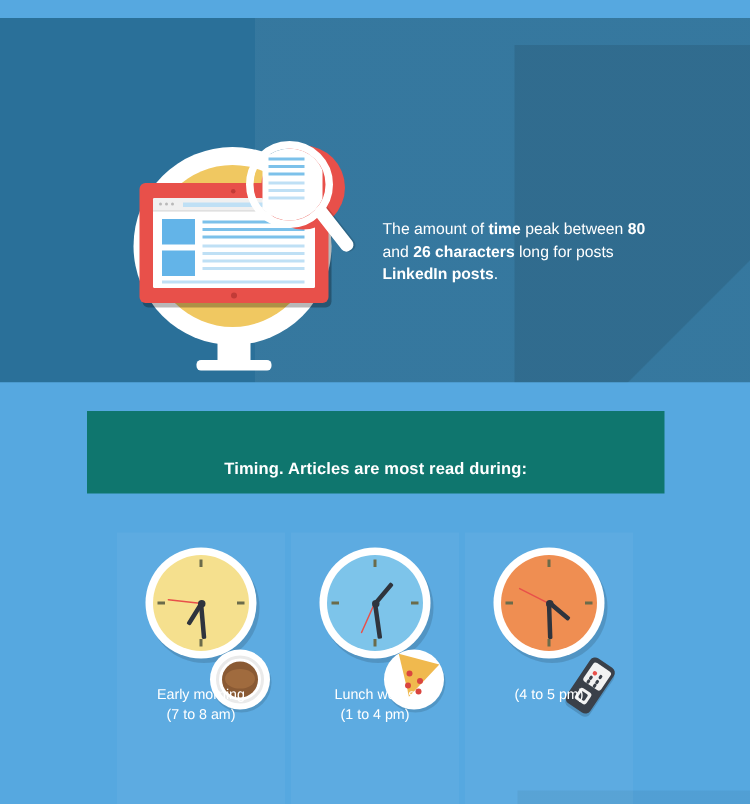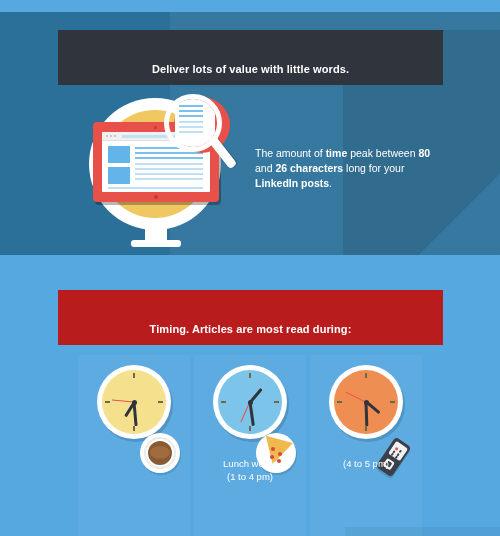--- a/index.html
+++ b/index.html
@@ -128,23 +128,20 @@
 <body>
 
 <div class="page">
 
   <div class="top-strip" style="background: rgb(86, 168, 224);"></div>
 
   <div class="sec2" style="background: rgb(42, 112, 153);">
     <div class="diag"></div>
     <div class="shadow-long"></div>
 
-    <div class="band b2" style="background: rgb(47, 52, 61);">
-      <div class="band-text">Deliver lots of value with little words.</div>
-    </div>
 
 
     <div class="ill2">
       <div class="circ-white"></div>
       <div class="circ-gold" style="background: rgb(240, 200, 97);"></div>
 
       <div class="monitor">
         <div class="mon-shadow"></div>
         <div class="mon-body" style="background: rgb(232, 80, 74);">
           <div class="mon-cam"></div>
@@ -184,33 +181,33 @@
             <div class="ln pale" style="left:4px;top:29px;width:24px"></div>
             <div class="ln pale" style="left:4px;top:34px;width:24px"></div>
           </div>
         </div>
         <div class="mag-ring"></div>
       </div>
     </div>
 
     <div class="txt2">
       <span>The amount of </span><b>time</b><span> peak between</span>
-      <b>80</b><span> and </span><b>26 characters</b><span> long for your</span>
+      <b>80</b><span> and </span><b>26 characters</b><span> long for posts</span>
       <b>LinkedIn posts</b><span>.</span>
     </div>
   </div>
 
   <div class="sec3" style="background: rgb(86, 168, 224);">
     <div class="shadow-long"></div>
 
     <div class="col-panel" style="left:78px"></div>
     <div class="col-panel" style="left:194px"></div>
     <div class="col-panel" style="left:310px"></div>
 
-    <div class="band b3" style="top: 35px; background: #b91c1c;">
+    <div class="band b3" style="top: 19px; background: #0f766e;">
       <div class="band-text">Timing. Articles are most read during:</div>
     </div>
 
 
     <div class="clockwrap" style="left:78px">
       <div class="clock">
         <div class="clock-shadow"></div>
         <div class="clock-ring">
           <div class="clock-face" style="background: rgb(245, 224, 142);">
             <div class="tick" style="transform:rotate(0deg)"></div>
@@ -223,20 +220,24 @@
             <div class="pin"></div>
           </div>
         </div>
       </div>
       <div class="prop" style="right:10px;bottom:52px">
         <div class="plate"></div>
         <div class="cup-rim"></div>
         <div class="cup-coffee"></div>
         <div class="cup-coffee2"></div>
       </div>
+      <div class="clabel">
+        <div>Early morning</div>
+        <div>(7 to 8 am)</div>
+      </div>
     </div>
 
     <div class="clockwrap" style="left:194px">
       <div class="clock">
         <div class="clock-shadow"></div>
         <div class="clock-ring">
           <div class="clock-face" style="background: rgb(125, 196, 234);">
             <div class="tick" style="transform:rotate(0deg)"></div>
             <div class="tick" style="transform:rotate(90deg)"></div>
             <div class="tick" style="transform:rotate(180deg)"></div>

